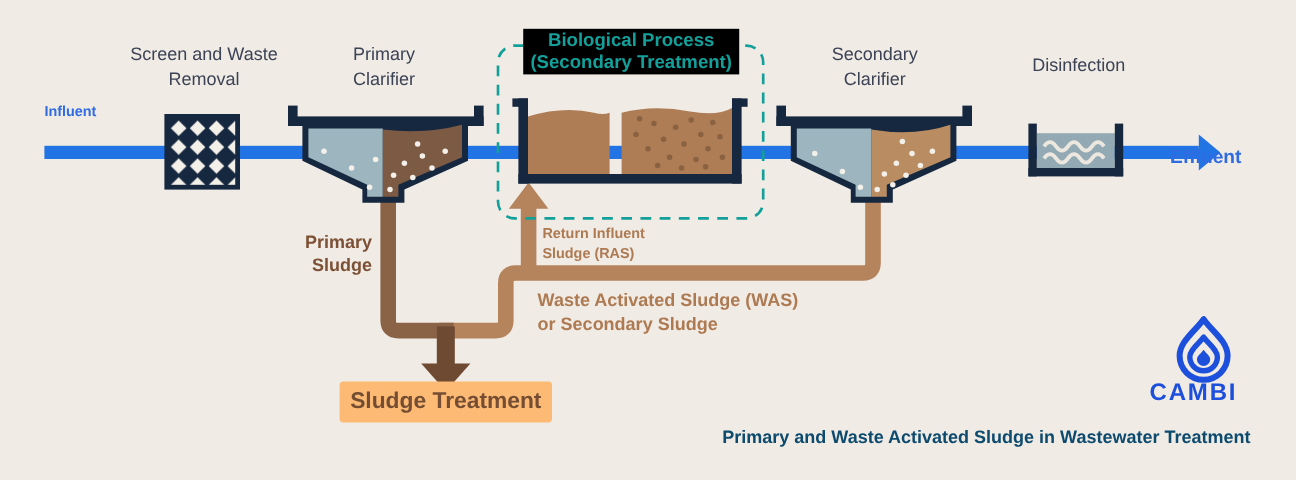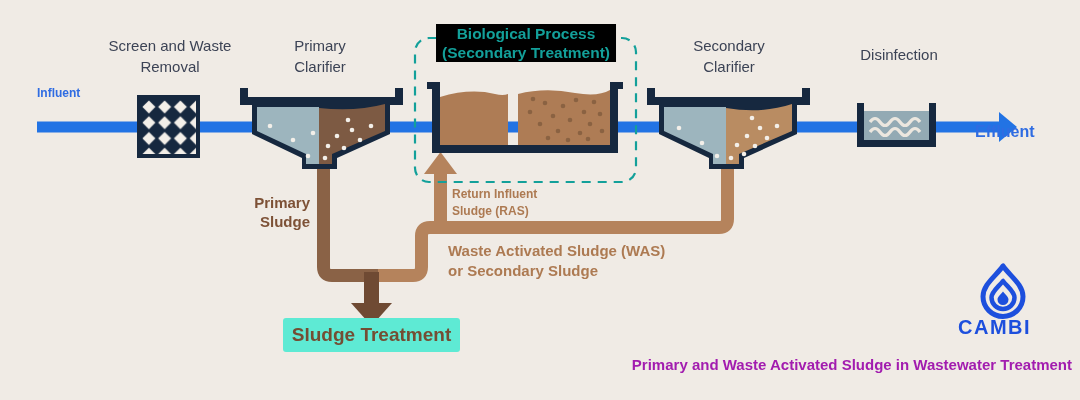--- a/index.html
+++ b/index.html
@@ -22,25 +22,25 @@
     color:#13a09a;font-weight:bold;font-size:15.5px;line-height:19px;
     text-align:center;background:#000000;padding:0 6px;
   }
   .lbl-influent{left:37px;top:86px;color:#2f6ce2;font-weight:bold;font-size:12px;}
   .lbl-effluent{left:975px;top:87px;width:65px;text-align:left;color:#2f6ce2;font-weight:bold;font-size:16px;margin-top:36px;}
   .lbl-primary-sludge{left:228px;top:193px;width:82px;text-align:right;color:#7d5136;font-weight:bold;font-size:15px;line-height:19px;}
   .lbl-ras{left:452px;top:186px;color:#ad7a52;font-weight:bold;font-size:12px;line-height:17px;}
   .lbl-was{left:424px;top:241px;color:#ad7a52;font-weight:bold;font-size:15px;line-height:20px;margin-left:24px;}
   .sludge-treatment-box{
     left:283px;top:318px;width:177px;height:34px;
-    background:#5eead4;border-radius:3px;
+    background:#fdba74;border-radius:3px;
     color:#744d33;font-weight:bold;font-size:19px;line-height:34px;text-align:center;
     white-space:nowrap;
   }
-  .lbl-caption{left:572px;top:356px;width:500px;text-align:right;color:#a21caf;font-weight:bold;font-size:15px;}
+  .lbl-caption{left:572px;top:356px;width:500px;text-align:center;color:#0c4a6e;font-weight:bold;font-size:15px;}
   .lbl-cambi{left:958px;top:316px;width:90px;color:#1d4fdd;font-weight:bold;font-size:20px;letter-spacing:1.5px;}
 </style>
 </head>
 <body>
 
 <div id="stage">
 
   <svg id="diagram-svg" width="1080" height="400" viewBox="0 0 1080 400">
     <defs>
       <pattern id="mesh" x="141" y="99" width="15.75" height="15.75" patternUnits="userSpaceOnUse">

